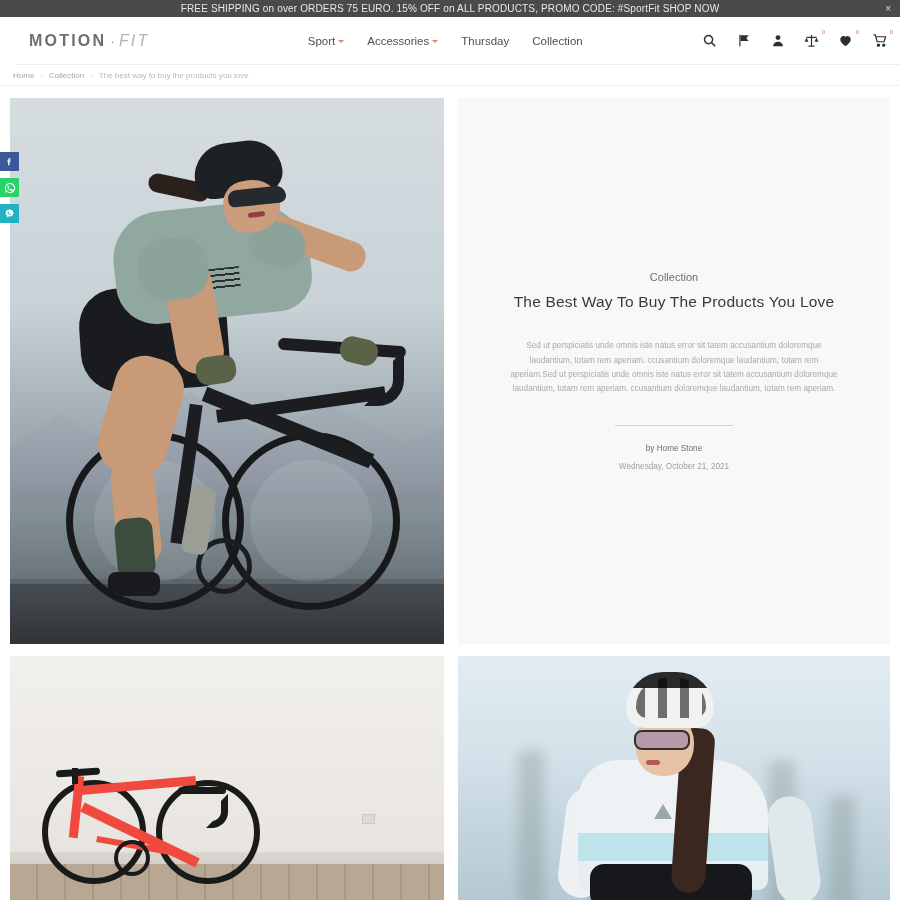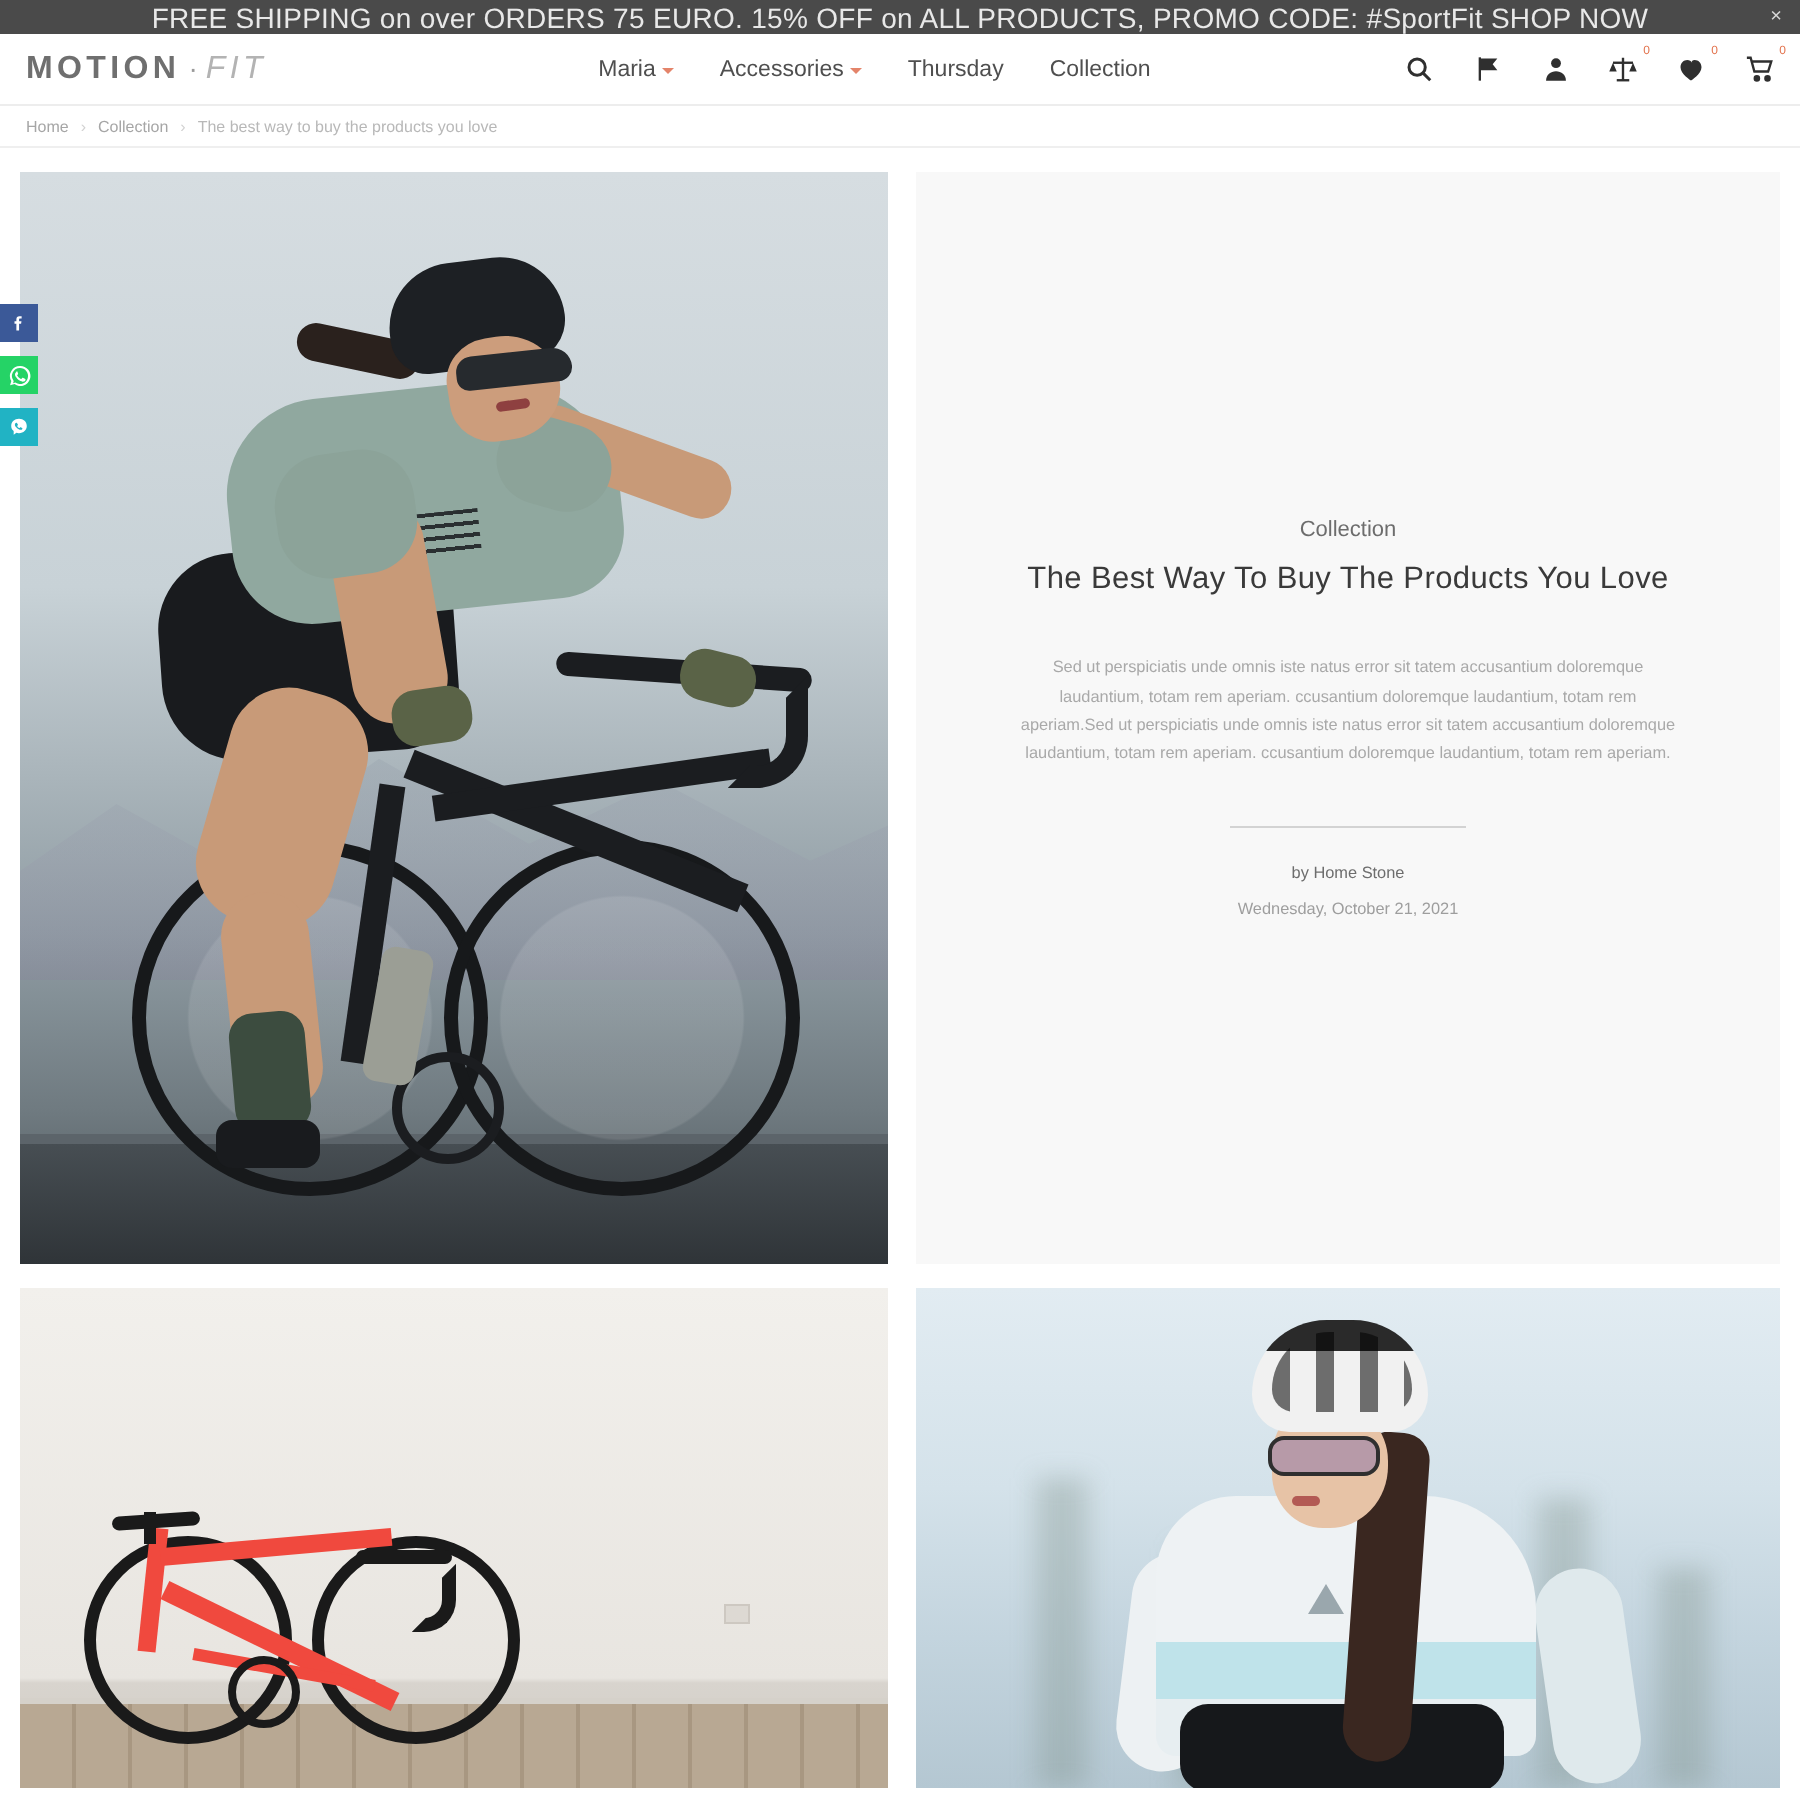--- a/index.html
+++ b/index.html
@@ -14,42 +14,43 @@
   .announce {
     position: relative;
     height: 17px;
     background: #4a4a4a;
     display: flex;
     align-items: center;
     justify-content: center;
   }
   .announce-text {
     color: #e8e8e8;
-    font-size: 14px;
+    font-size: 10px;
     letter-spacing: .15px;
     white-space: nowrap;
   }
   .announce-close {
     position: absolute;
     right: 9px; top: 50%;
     transform: translateY(-50%);
     color: #d8d8d8;
     font-size: 10px;
     line-height: 1;
     cursor: pointer;
   }
 
   
   .header {
-    height: 36px;
+    height: 48px;
     background: #ffffff;
     display: flex;
     align-items: center;
     padding: 0 12px 0 13px;
     border-bottom: 1px solid #ededed;
+    margin-left: 16px;
   }
   .logo { display: flex; align-items: baseline; gap: 4px; }
   .logo-main {
     font-size: 16px;
     font-weight: bold;
     color: #6f6f6f;
     letter-spacing: 2.2px;
   }
   .logo-dot { color: #9a9a9a; font-size: 14px; }
   .logo-sub {
@@ -460,21 +461,21 @@
 <div class="header">
 
   <div class="logo">
     <span class="logo-main">MOTION</span>
     <span class="logo-dot">·</span>
     <span class="logo-sub">FIT</span>
   </div>
 
   <nav class="nav">
     <div class="nav-item">
-      <span>Maria</span>
+      <span>Sport</span>
       <span class="chev"></span>
     </div>
     <div class="nav-item">
       <span>Accessories</span>
       <span class="chev"></span>
     </div>
     <div class="nav-item">
       <span>Thursday</span>
     </div>
     <div class="nav-item">

